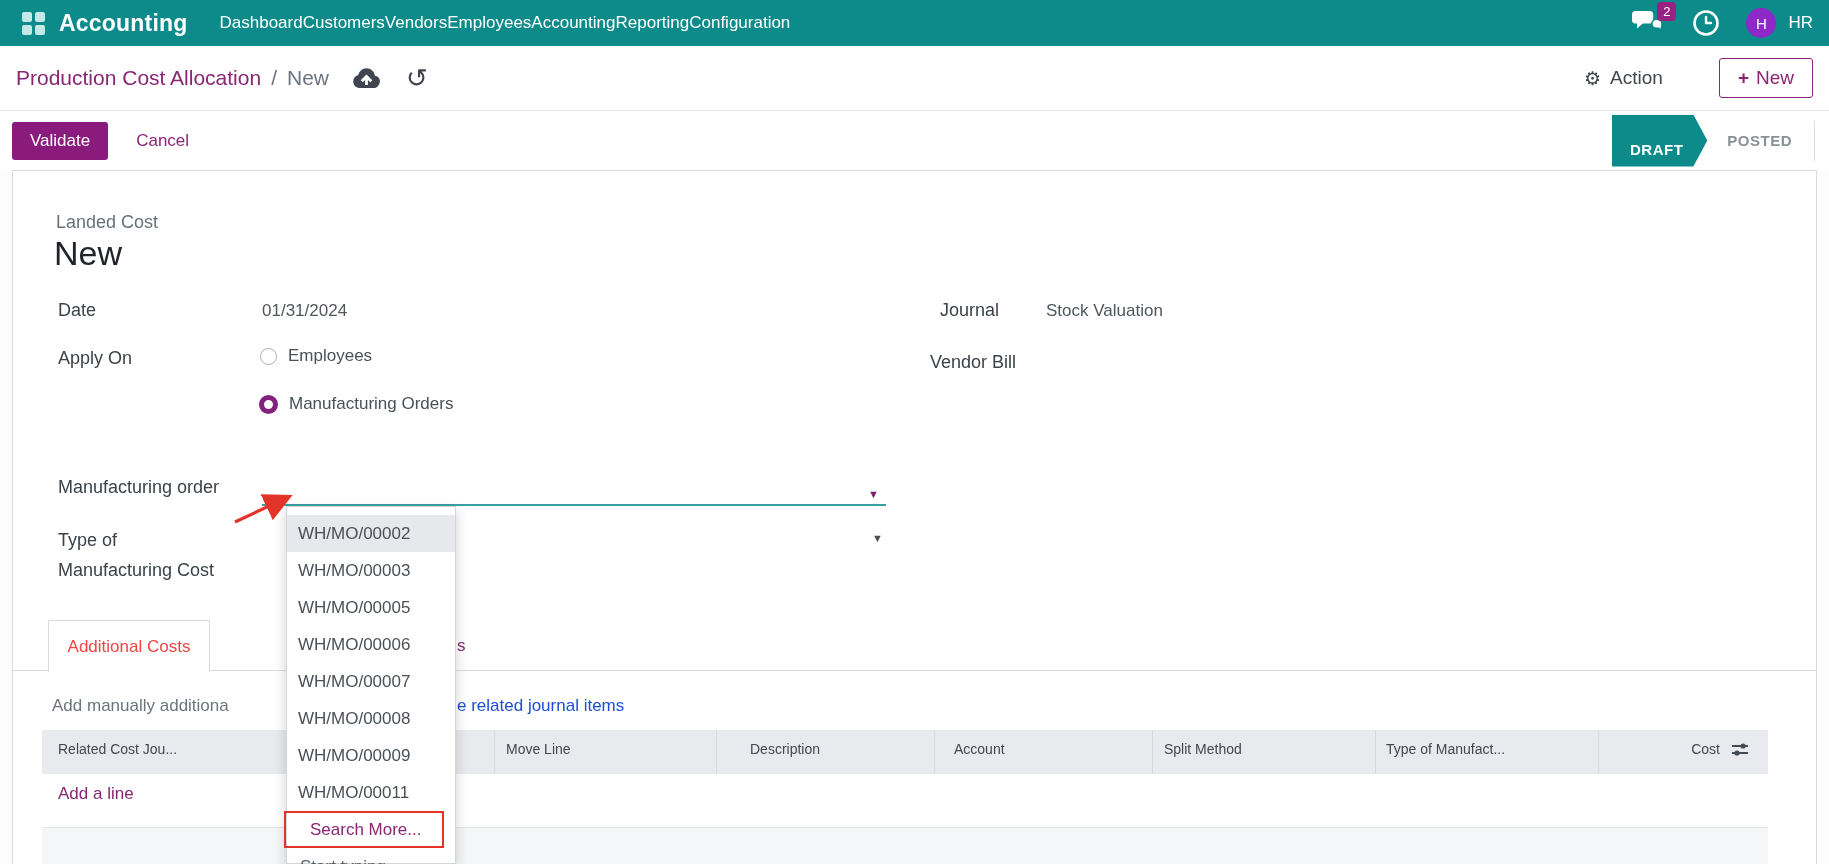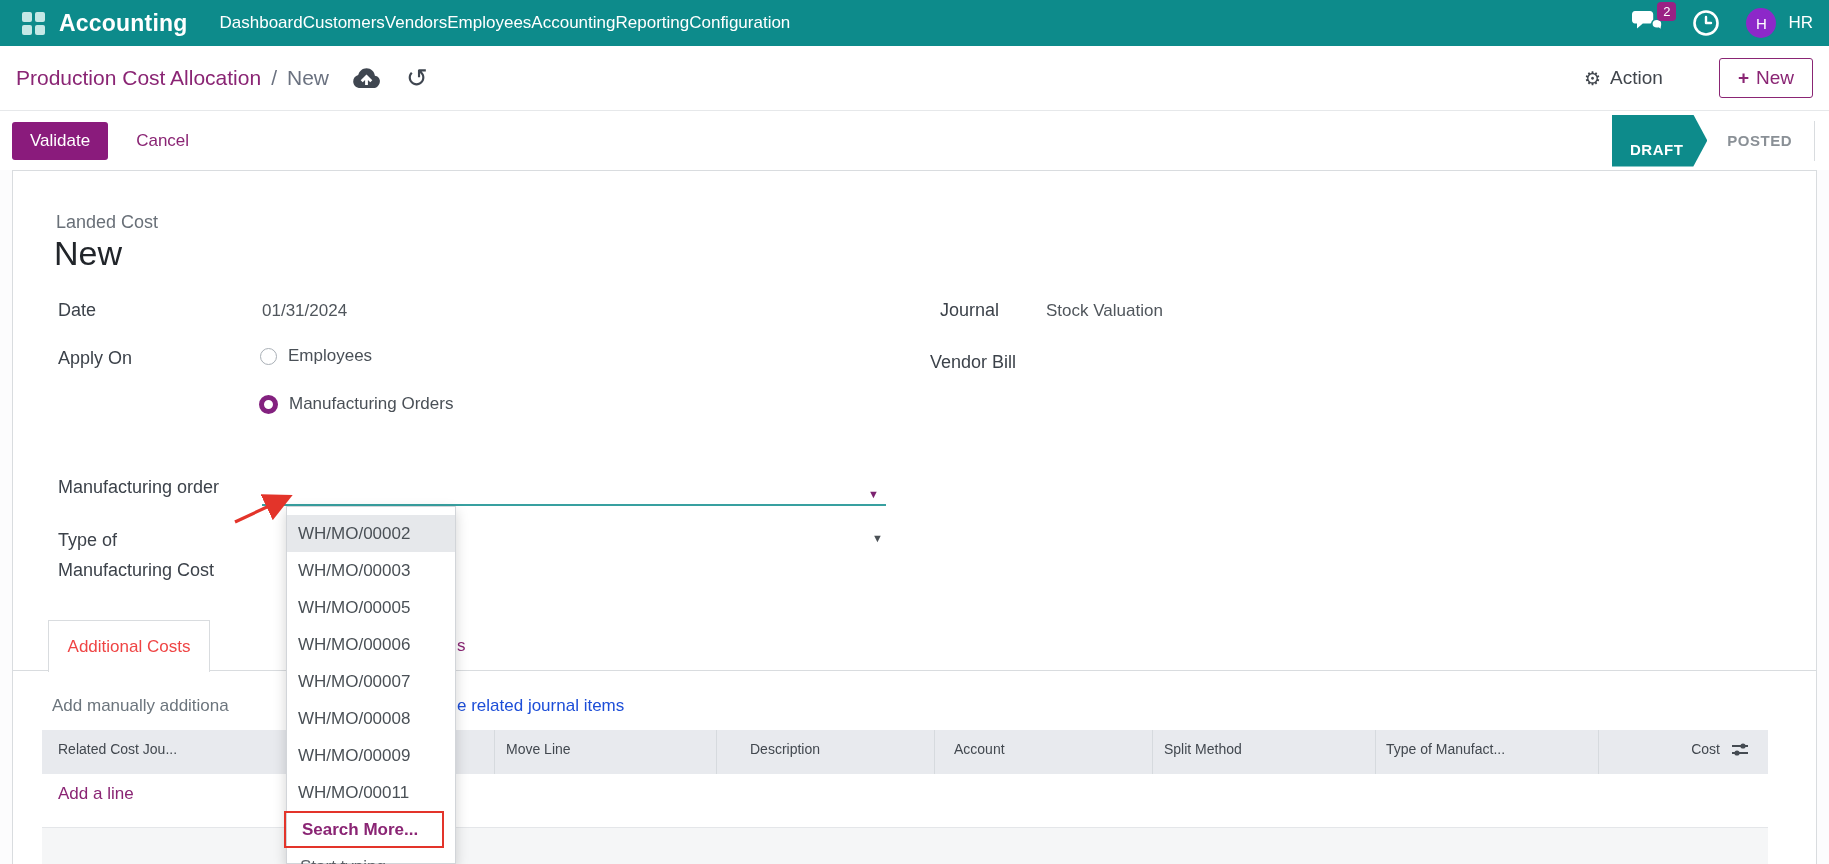--- a/index.html
+++ b/index.html
@@ -92,21 +92,21 @@
   .cols-icon { position:absolute; left:1730px; top:740px; cursor:pointer; }
   .add-line { left:58px; top:784px; font-size:17px; color:#8a2574; cursor:pointer; }
   .row-div { left:42px; top:827px; width:1726px; height:1px; background:#e4e6e9; }
   .foot-strip { left:42px; top:828px; width:1726px; height:36px; background:#f5f6f7; }
 
   
   .dropdown { position:absolute; left:286px; top:506px; width:170px; height:358px; background:#fff;
               border:1px solid #d2d5d9; box-shadow:0 5px 12px rgba(0,0,0,.18); padding-top:8px; z-index:50; }
   .dd-item { height:37px; line-height:37px; padding-left:11px; font-size:17px; color:#4a5056; cursor:pointer; }
   .dd-item.hover { background:#e6e8eb; }
-  .dd-more { height:37px; line-height:37px; padding-left:15px; font-size:17px; color:#8a2574; cursor:pointer;font-weight:bold; }
+  .dd-more { height:37px; line-height:37px; padding-left:23px; font-size:17px; color:#8a2574; cursor:pointer; }
   .dd-typing { height:37px; line-height:37px; padding-left:13px; font-size:17px; color:#5a6066; }
 
   
   .ann-rect { position:absolute; left:284px; top:811px; width:160px; height:37px;
               border:2px solid #e3342a; z-index:60; pointer-events:none; }
   .ann-arrow { position:absolute; left:210px; top:480px; z-index:60; pointer-events:none; }
 </style>
 </head>
 <body>
 

